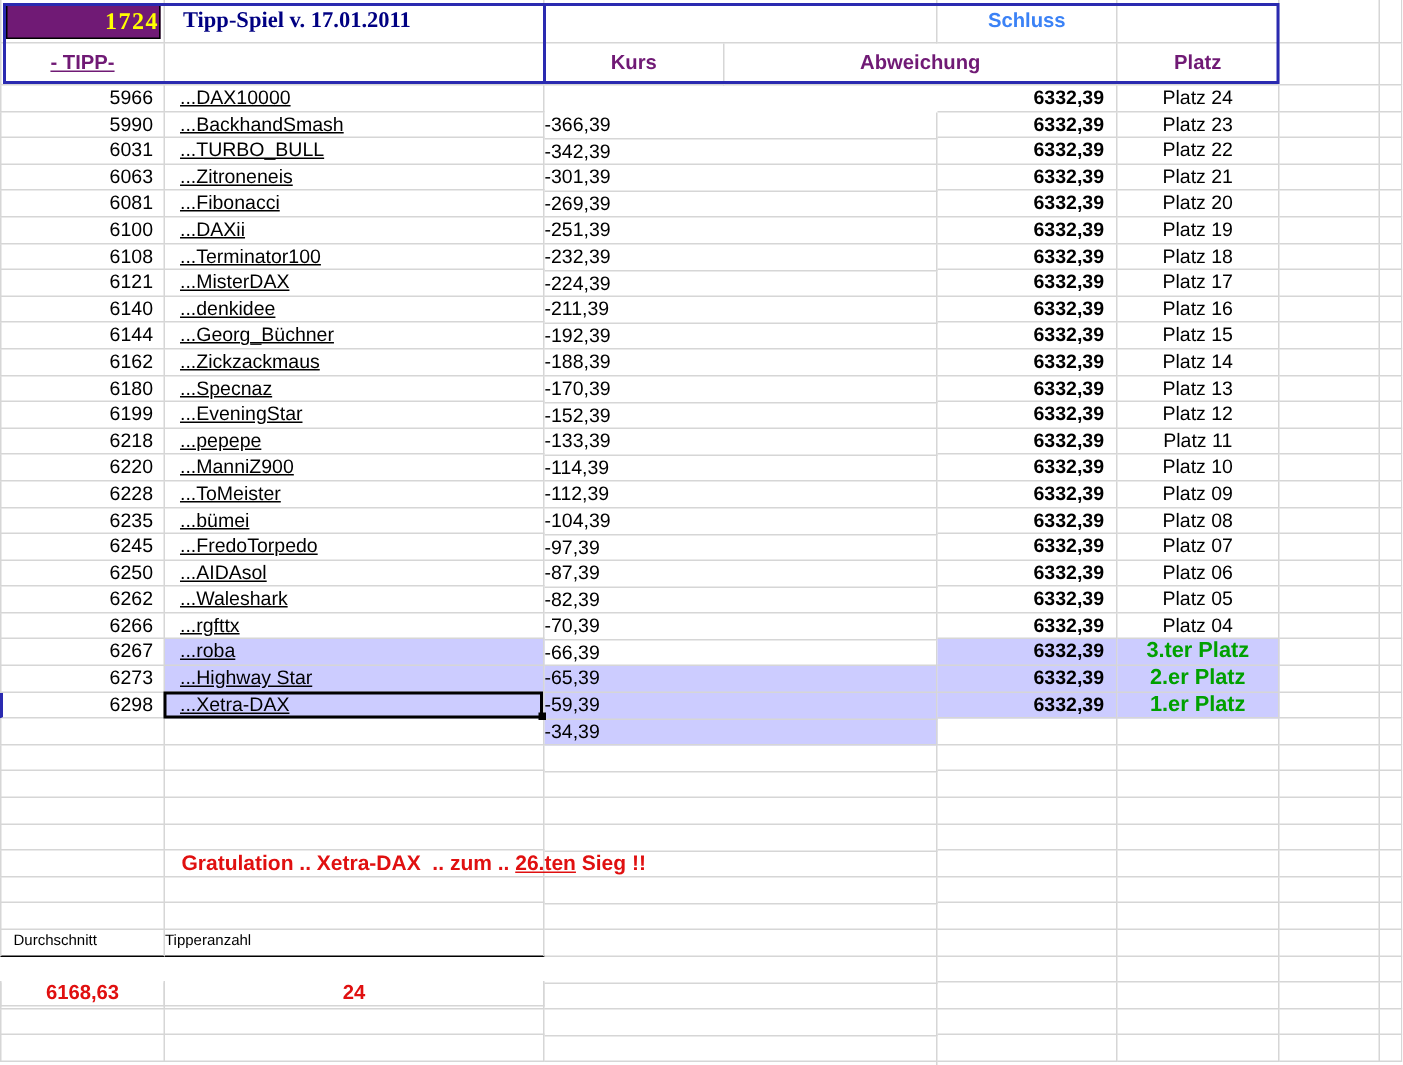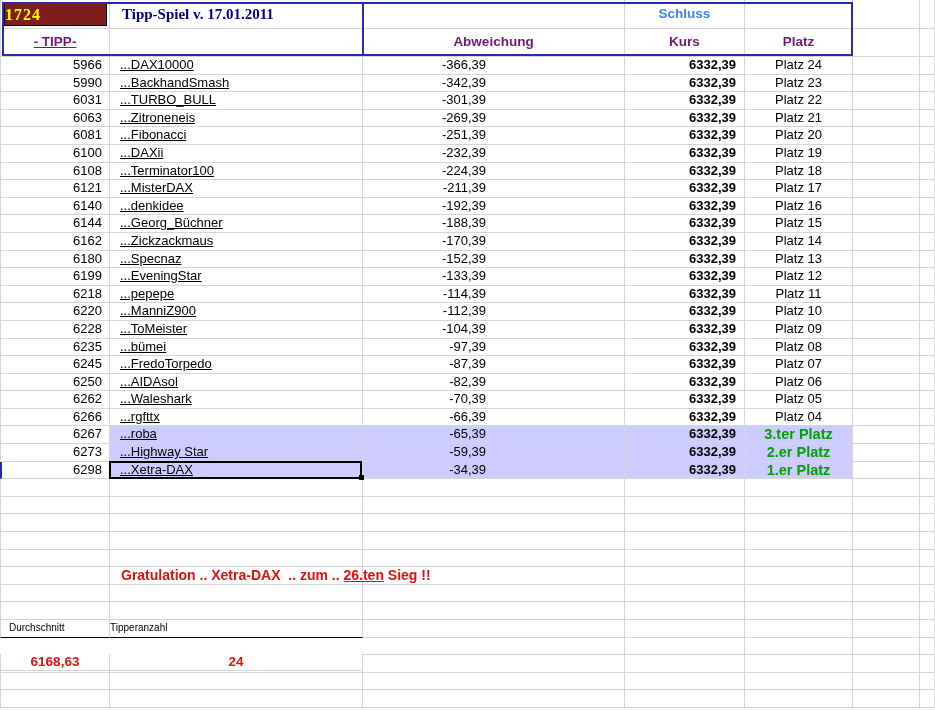--- a/index.html
+++ b/index.html
@@ -7,23 +7,23 @@
   body { font-family:"Liberation Sans", sans-serif; color:#000; }
   .sheet { position:relative; width:935px; height:710px; overflow:hidden; background:#fff; font-size:13px; }
 
   
   .hdr { position:relative; }
   .hrow { display:flex; }
   .hrow1 { height:29px; }
   .hrow2 { height:28px; }
   .hc { flex:none; border-right:1px solid #d6d6d6; border-bottom:1px solid #d6d6d6; overflow:hidden; white-space:nowrap; }
   .h-a { width:110px; padding:3px 2px 2px 3px; border-left:1px solid #d6d6d6; }
-  .redcell { height:100%; background:#7f1d1d; border:1px solid #000; color:#ffff00;
+  .redcell { height:100%; background:#701a75; border:1px solid #000; color:#ffff00;
              font-family:"Liberation Serif", serif; font-weight:bold; font-size:16px;
-             text-align:left; line-height:21px; letter-spacing:1px; }
+             text-align:right; line-height:21px; letter-spacing:1px; }
   .h-title { width:253px; padding-left:12px; line-height:28px; color:#000082;
              font-family:"Liberation Serif", serif; font-weight:bold; font-size:15px; }
   .h-c1 { width:262px; }
   .h-schluss { width:120px; text-align:center; line-height:28px; color:#3b82f6; font-weight:bold; font-size:13.5px; }
   .h-e1 { width:108px; }
   .h-f { width:67px; }
   .h-g { width:15px; }
   .colhead { text-align:center; line-height:26px; color:#701a75; font-weight:bold; font-size:13.5px; }
   .h2-a { width:110px; border-left:1px solid #d6d6d6; }
   .h2-b { width:253px;margin-top:20px; }
@@ -34,21 +34,21 @@
   .blue-box { position:absolute; left:2px; top:2px; width:851px; height:54px;
               border:2px solid #2a2ab0; pointer-events:none; z-index:6; }
   .blue-div { position:absolute; left:362px; top:2px; width:2px; height:54px; background:#2a2ab0; pointer-events:none; z-index:6; }
 
   
   .row { display:flex; height:17.6px; }
   .c { flex:none; height:100%; border-right:1px solid #d6d6d6; border-bottom:1px solid #d6d6d6;
        line-height:16.6px; overflow:hidden; white-space:nowrap; }
   .c-tipp  { width:110px; text-align:right; padding-right:7px; border-left:1px solid #d6d6d6; }
   .c-tipper{ width:253px; padding-left:10px; }
-  .c-abw   { width:262px; text-align:right; padding-right:138px; }
+  .c-abw   { width:262px; padding-right:138px;margin-top:18px; }
   .c-kurs  { width:120px; text-align:right; padding-right:8px; font-weight:bold; }
   .c-platz { width:108px; text-align:center; }
   .c-f     { width:67px; }
   .c-g     { width:15px; }
   .name { text-decoration:underline; }
 
   .row.winner .c-tipper, .row.winner .c-abw, .row.winner .c-kurs, .row.winner .c-platz { background:#ccccff; }
   .row.winner .c-platz { color:#00a000; font-weight:bold; font-size:14.5px; line-height:16px; }
 
   .row.selected-row .c-tipp { border-left:2px solid #2a2ab0; }
@@ -78,22 +78,22 @@
       <div class="hc h-title">Tipp-Spiel v. 17.01.2011</div>
       <div class="hc h-c1"></div>
       <div class="hc h-schluss">Schluss</div>
       <div class="hc h-e1"></div>
       <div class="hc h-f"></div>
       <div class="hc h-g"></div>
     </div>
     <div class="hrow hrow2">
       <div class="hc h2-a colhead u">- TIPP-</div>
       <div class="hc h2-b colhead u">-Tipper-</div>
+      <div class="hc h2-d colhead">Kurs</div>
       <div class="hc h2-c colhead">Abweichung</div>
-      <div class="hc h2-d colhead">Kurs</div>
       <div class="hc h2-e colhead">Platz</div>
       <div class="hc h-f"></div>
       <div class="hc h-g"></div>
     </div>
     <div class="blue-box"></div>
     <div class="blue-div"></div>
   </div>
 
   <div id="rows">
       <div class="row">

